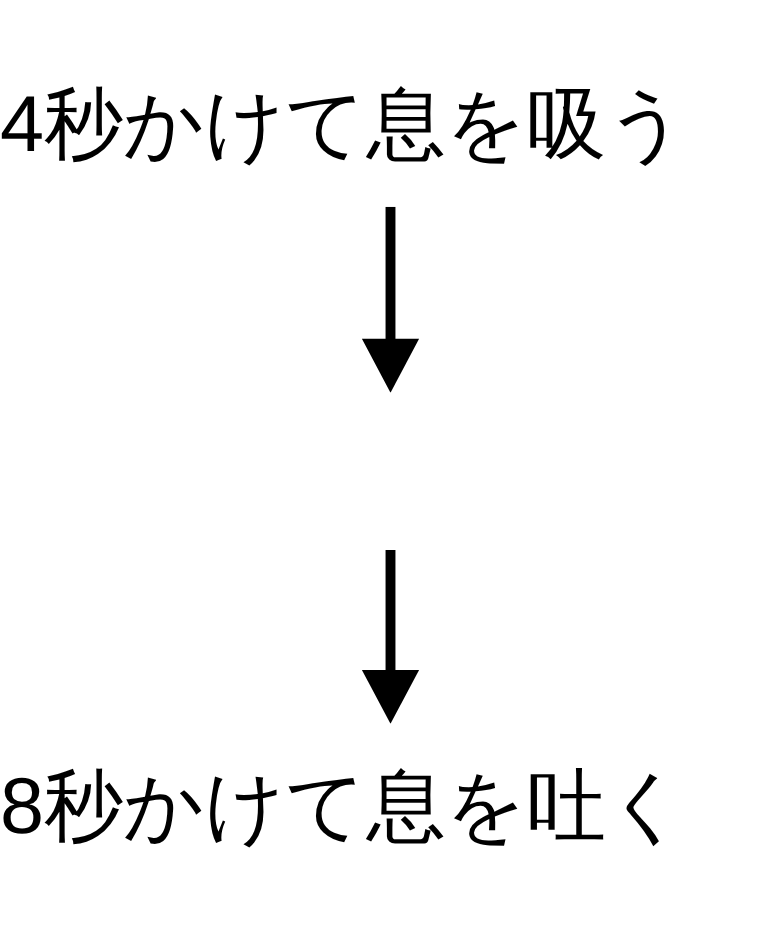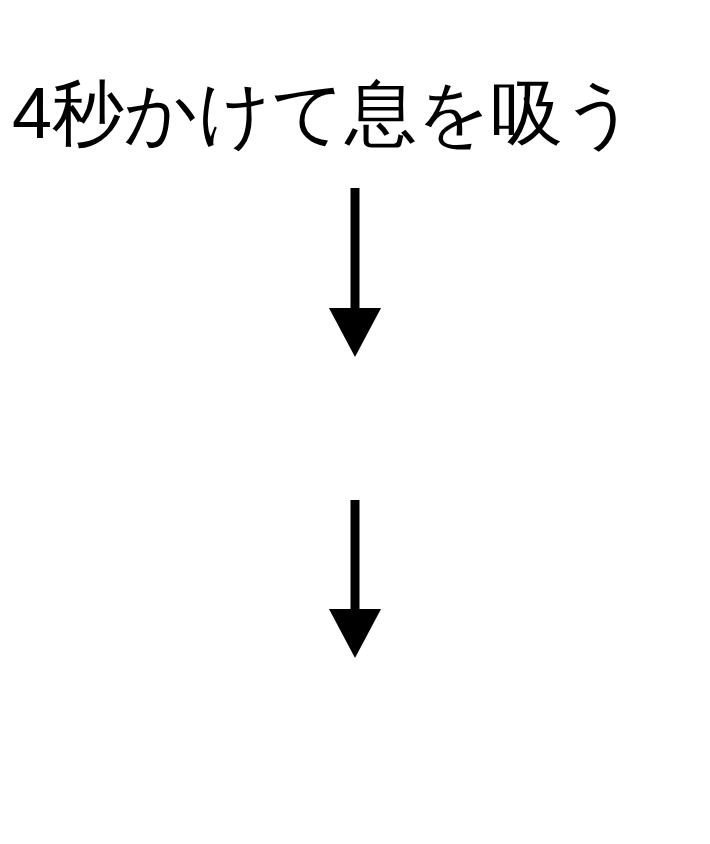--- a/index.html
+++ b/index.html
@@ -19,21 +19,20 @@
     position: absolute;
     left: 0;
     width: 594px;
     text-align: center;
     font-size: 72px;
     line-height: 1.05;
     font-weight: 400;
     color: #000000;
     letter-spacing: 0px;
     white-space: nowrap;
-    padding-left: 12px;
   }
   .step-1 { top: 76px; }
   .step-2 { top: 390px; }
   .step-3 { top: 696px; }
   .arrow {
     position: absolute;
     left: 50%;
     transform: translateX(-50%);
     display: block;
   }
@@ -56,14 +55,15 @@
   </div>
 
 
   <div class="arrow arrow-2">
     <svg viewBox="0 0 52 158" xmlns="http://www.w3.org/2000/svg">
       <rect x="21.5" y="0" width="9" height="115" fill="#000000"></rect>
       <polygon points="0,109 52,109 26,158" fill="#000000"></polygon>
     </svg>
   </div>
 
+  <div class="step step-3">8秒かけて息を吐く</div>
 
 </div>
 
 </body></html>

